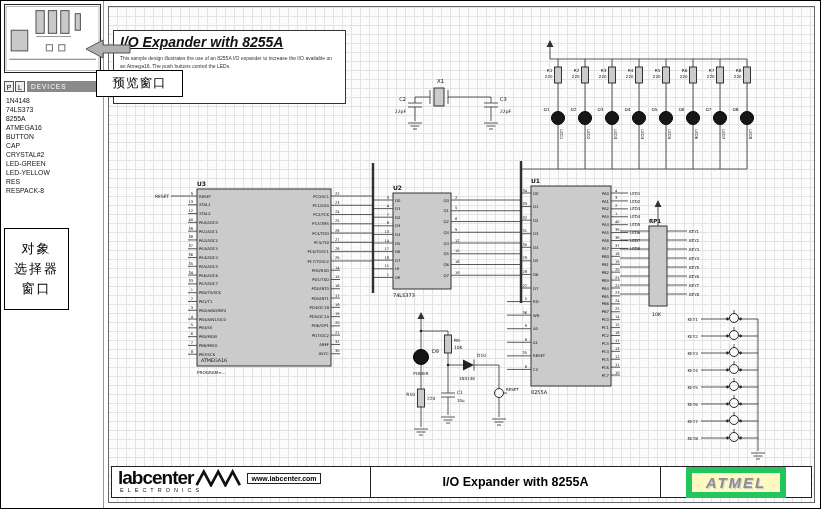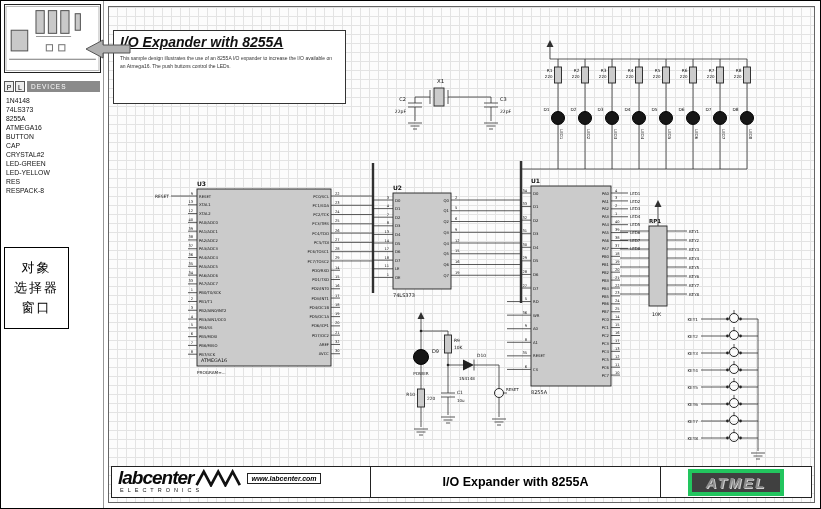--- a/index.html
+++ b/index.html
@@ -12,48 +12,48 @@
   .pl-btn{position:absolute;top:80px;width:10px;height:11px;border:1px solid #555;background:#eee;
           font-size:7px;line-height:11px;text-align:center;box-sizing:border-box;}
   .pl-p{left:3px;} .pl-l{left:14px;}
   .devices-bar{position:absolute;left:26px;top:80px;width:73px;height:11px;background:#8a8a8a;color:#fff;
                font-size:6.5px;line-height:11px;padding-left:4px;letter-spacing:1px;box-sizing:border-box;}
   .dev-list{position:absolute;left:3px;top:95px;width:96px;margin:0;padding:0;list-style:none;}
   .dev-list li{font-size:6.8px;line-height:9px;padding-left:2px;color:#111;white-space:nowrap;}
   
   .callout{position:absolute;background:#fff;border:1px solid #000;z-index:4;display:flex;
            align-items:center;justify-content:center;color:#000;}
-  .obj-callout{left:3px;top:246px;width:63px;height:80px;flex-direction:column;font-size:13px;line-height:1.55;letter-spacing:2px;}
+  .obj-callout{left:3px;top:227px;width:63px;height:80px;flex-direction:column;font-size:13px;line-height:1.55;letter-spacing:2px;}
   .preview-callout{left:95px;top:69px;width:85px;height:25px;font-size:12.5px;letter-spacing:1px;}
   .editor-callout{left:168px;top:392px;width:205px;height:55px;font-size:15px;letter-spacing:2px;}
   .arrow-svg{position:absolute;left:83px;top:36px;width:48px;height:24px;z-index:5;}
   
   .sheet{position:absolute;left:107px;top:5px;width:707px;height:497px;box-sizing:border-box;
     border:1px solid #666;background:
       repeating-linear-gradient(0deg,transparent,transparent 8px,#e3e3e3 8px,#e3e3e3 9px),
       repeating-linear-gradient(90deg,transparent,transparent 8px,#e3e3e3 8px,#e3e3e3 9px),#fcfcfc;}
   #schem{position:absolute;left:0;top:0;width:821px;height:509px;z-index:1;}
   
   .note{position:absolute;left:112px;top:29px;width:233px;height:74px;border:1px solid #333;background:#fff;
         z-index:2;padding:3px 6px;box-sizing:border-box;}
   .note h1{margin:0;font-size:14px;font-style:italic;font-weight:bold;text-decoration:underline;color:#111;}
   .note p{margin:4px 0 0 0;font-size:5px;line-height:1.6;color:#333;width:215px;}
   
   .footer{position:absolute;left:110px;top:465px;width:701px;height:32px;background:#fff;border:1px solid #222;
           display:flex;z-index:2;box-sizing:border-box;}
   .f-left{width:258px;position:relative;padding:2px 6px;box-sizing:border-box;}
-  .lc-row{display:flex;align-items:center;gap:0;font-style:italic;}
+  .lc-row{display:flex;align-items:center;gap:0;}
   .lc-name{font-size:19px;font-weight:800;letter-spacing:-1px;color:#0a0a0a;line-height:18px;}
   .lc-zig{width:54px;height:18px;}
   .lc-www{border:1px solid #222;padding:1px 3px;font-size:7px;font-weight:bold;white-space:nowrap;}
   .lc-sub{font-size:5.5px;letter-spacing:4px;color:#111;margin-left:2px;}
   .f-mid{flex:1;display:flex;align-items:center;justify-content:center;font-weight:bold;font-size:12.5px;
          border-left:1px solid #222;border-right:1px solid #222;color:#000;}
   .f-right{width:150px;display:flex;align-items:center;justify-content:center;}
-  .atmel{border:4px solid #22c55e;background:#404040;padding:1px 14px;font-style:italic;font-weight:900;
+  .atmel{border:6px solid #22c55e;background:#fef9c3;padding:1px 14px;font-style:italic;font-weight:900;
          font-size:15px;letter-spacing:2px;color:#8e8e8e;text-shadow:1px 1px 0 #cfcfcf;}
 </style>
 </head>
 <body>
 
 <div class="app">
 
   <div class="sheet"></div>
 
   <svg id="schem" viewBox="0 0 821 509">
@@ -674,20 +674,21 @@
         <li>RES</li>
         <li>RESPACK-8</li>
       </ul>
   </div>
 
   <div class="callout obj-callout">
     <span>对象</span>
     <span>选择器</span>
     <span>窗口</span>
   </div>
+  <div class="callout preview-callout">预览窗口</div>
   <svg class="arrow-svg" viewBox="0 0 48 24">
     <polygon points="2,12 19,3 19,8 46,8 46,16 19,16 19,21" fill="#b0b0b0" stroke="#555" stroke-width="1"></polygon>
   </svg>
 
   <div class="note">
     <h1>I/O Expander with 8255A</h1>
     <p>This sample design illustrates the use of an 8255A I/O expander to increase the I/O available on an Atmega16. The push buttons control the LEDs.</p>
   </div>
 
   <div class="footer">

